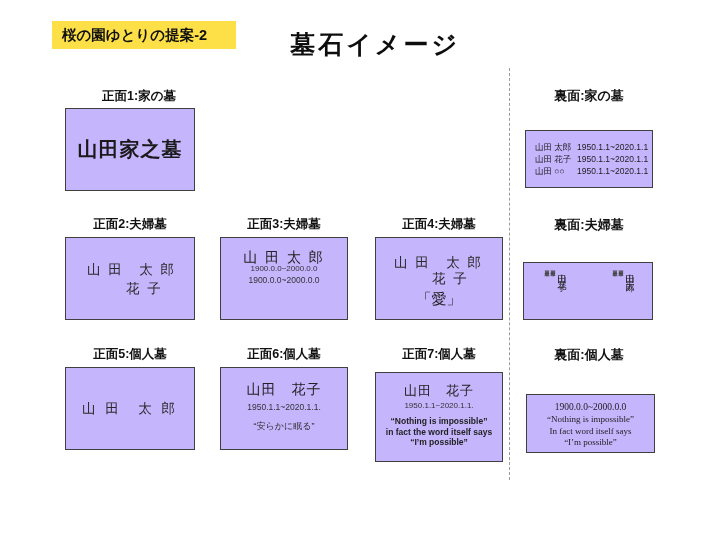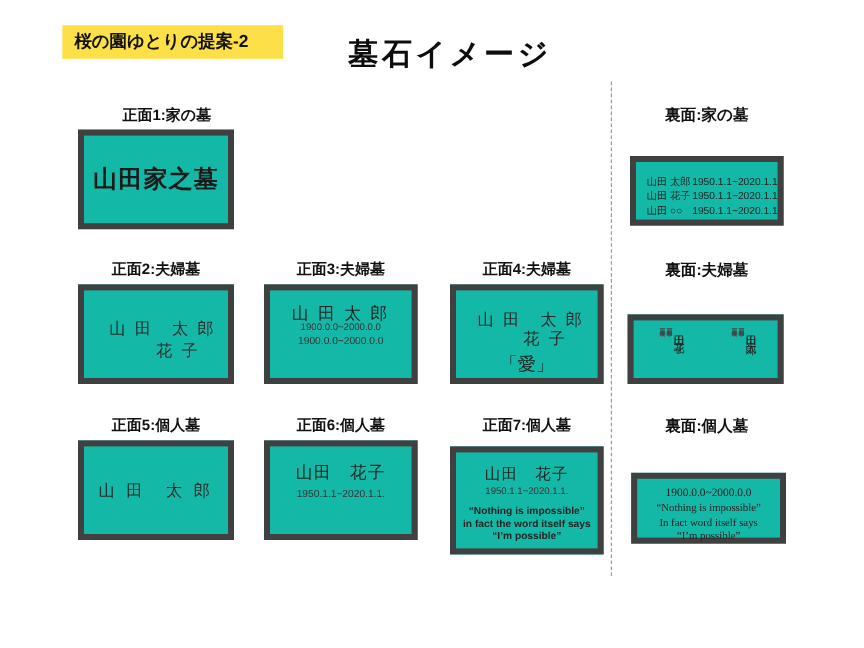--- a/index.html
+++ b/index.html
@@ -18,21 +18,21 @@
   }
   .vsep {
     position:absolute; left:509px; top:68px; height:412px; width:0;
     border-left:1px dashed #9a9a9a;
   }
   .label {
     position:absolute; font-weight:700; font-size:12.5px; text-align:center; color:#111;
     white-space:nowrap;
   }
   .stone {
-    position:absolute; border:5px solid #404040; background:#14b8a6; box-sizing:border-box;
+    position:absolute; border:1px solid #404040; background:#c4b5fd; box-sizing:border-box;
   }
   
   .f1 { left:65px; top:108px; width:130px; height:83px; display:flex; align-items:center; justify-content:center; }
   .f1 .bigname { font-size:20px; font-weight:700; letter-spacing:1px; }
   
   .b1 { left:525px; top:130px; width:128px; height:58px; padding:10px 0 0 9px; }
   .b1 .row { font-size:8.5px; line-height:12px; color:#222; display:flex; }
   .b1 .nm { width:42px; }
   
   .f2 { left:65px; top:237px; width:130px; height:83px; }
@@ -143,20 +143,21 @@
 
 <div class="label" style="left:65px;top:346px;width:130px;">正面5:個人墓</div>
 <div class="stone f5">
   <div class="nm">山 田　太 郎</div>
 </div>
 
 <div class="label" style="left:220px;top:346px;width:128px;">正面6:個人墓</div>
 <div class="stone f6">
   <div class="nm">山田　花子</div>
   <div class="dt">1950.1.1~2020.1.1.</div>
+  <div class="ep">“安らかに眠る”</div>
 </div>
 
 <div class="label" style="left:375px;top:346px;width:128px;">正面7:個人墓</div>
 <div class="stone f7">
   <div class="nm">山田　花子</div>
   <div class="dt">1950.1.1~2020.1.1.</div>
   <div class="q q1">“Nothing is impossible”</div>
   <div class="q">in fact the word itself says</div>
   <div class="q">“I’m possible”</div>
 </div>

